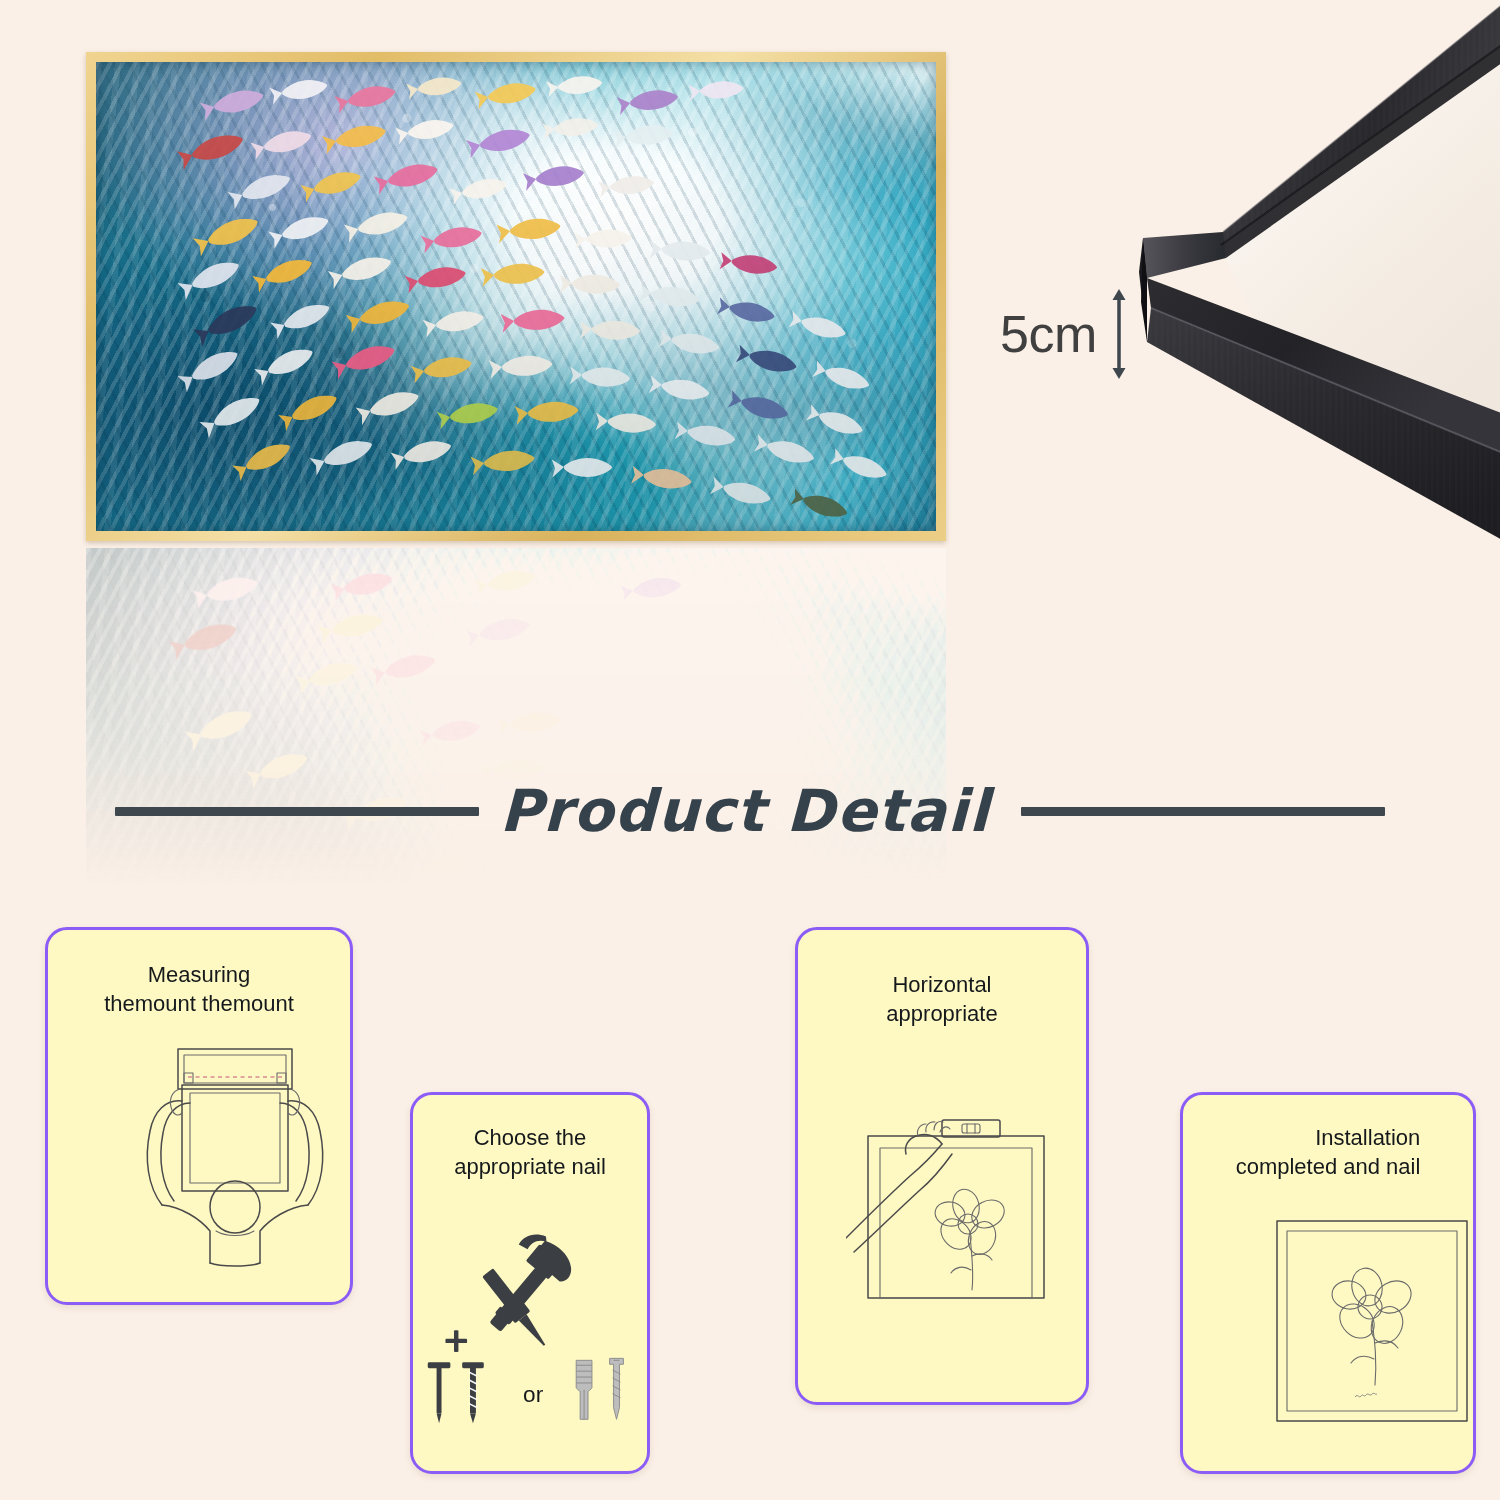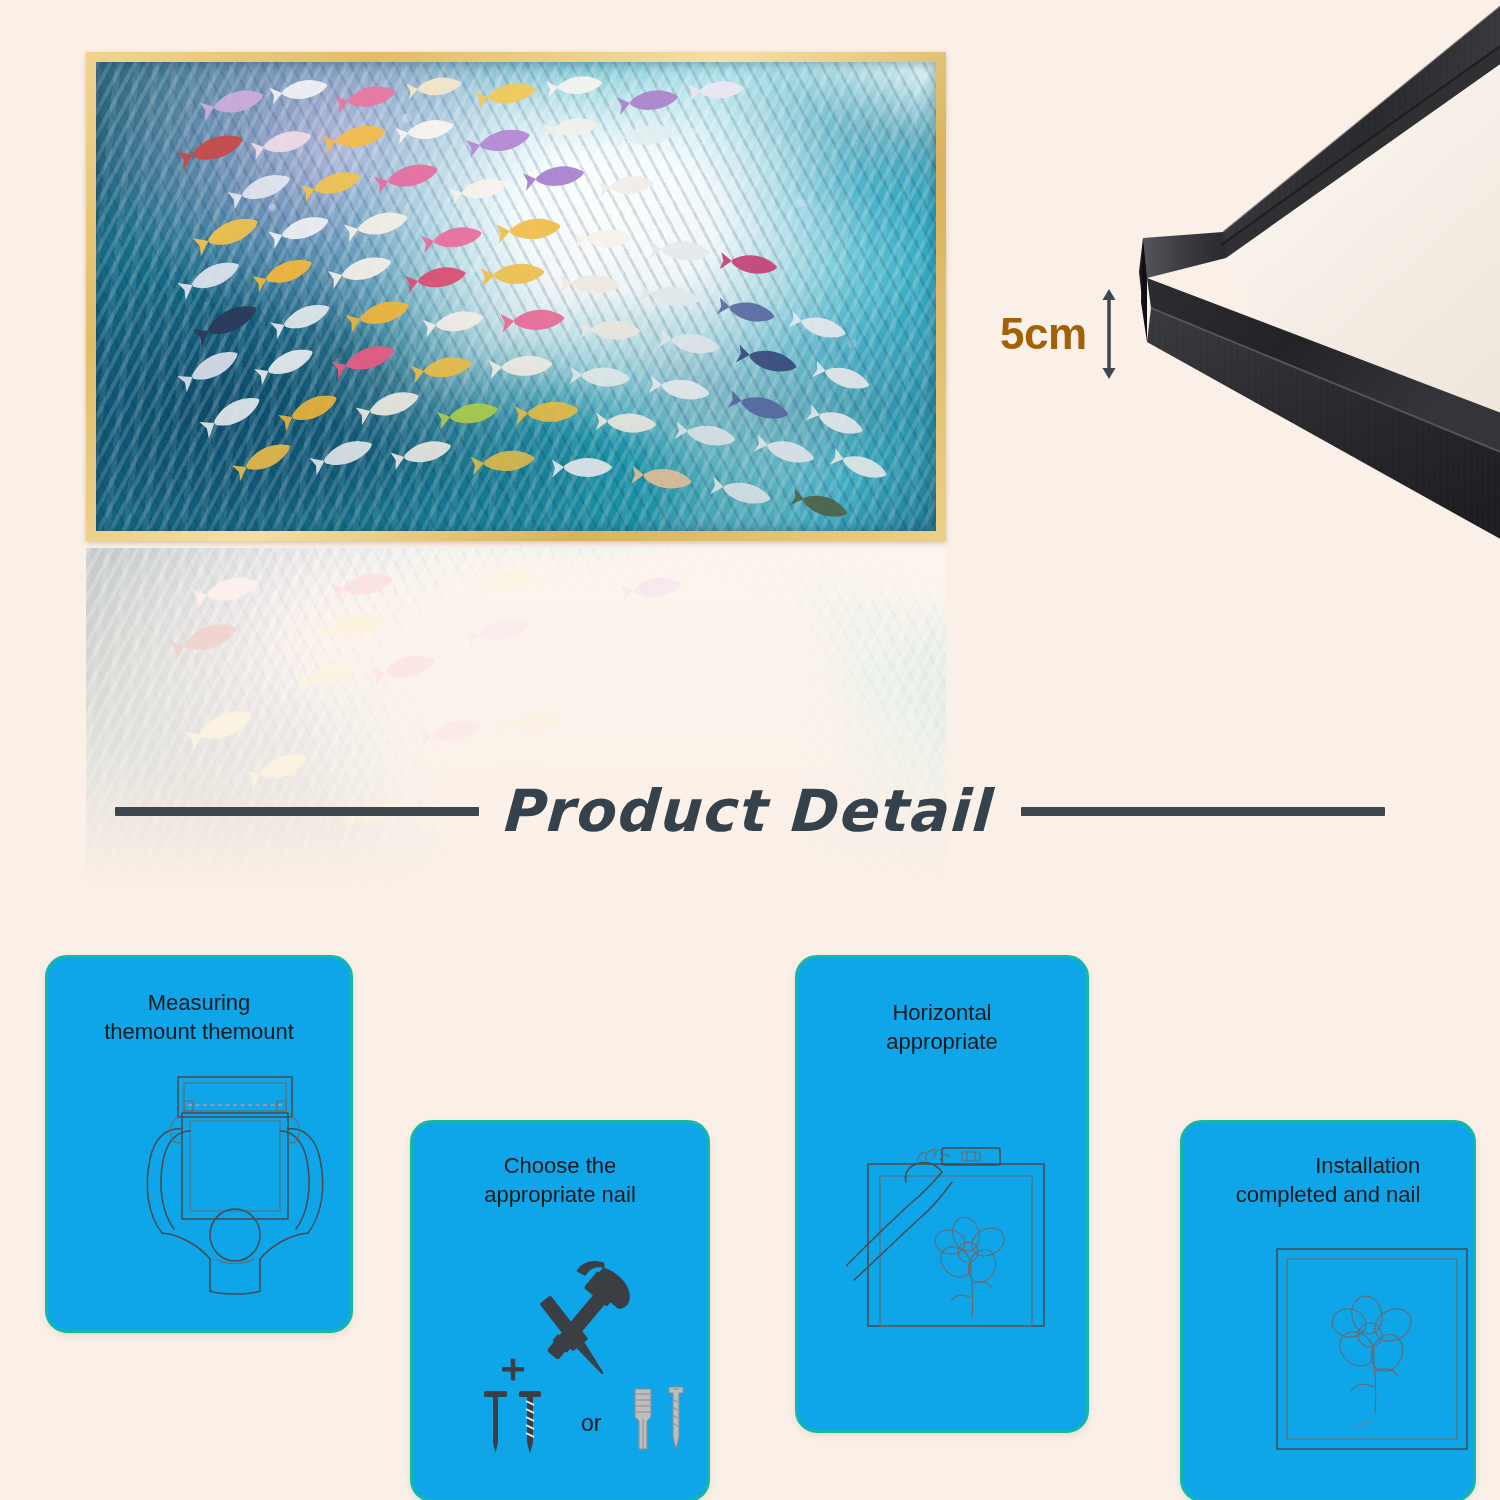--- a/index.html
+++ b/index.html
@@ -109,22 +109,22 @@
     box-shadow: inset 0 0 14px rgba(8,45,65,.42);
   }
 
   
   #depth-callout {
     position: absolute;
     left: 1000px; top: 288px;
     display: flex; align-items: center; gap: 14px;
   }
   #depth-label {
-    font-size: 44px; font-weight: 700;
-    color: #a16207; letter-spacing: -.5px;
+    font-size: 52px; font-weight: 400;
+    color: #404040; letter-spacing: -.5px;
     line-height: 1;
   }
   #depth-arrow { width: 16px; height: 92px; display: block; }
 
   
   #frame-corner {
     position: absolute;
     left: 1125px; top: -10px;
     width: 395px; height: 600px;
   }
@@ -152,31 +152,30 @@
     font-style: italic;
     color: #36424b;
     white-space: nowrap;
     letter-spacing: 1.5px;
     transform: skewX(-4deg);
   }
 
   
   .card {
     position: absolute;
-    background: #0ea5e9;
-    border: 3px solid #14b8a6;
+    background: #fef9c3;
+    border: 3px solid #8b5cf6;
     border-radius: 22px;
     box-shadow: 0 3px 7px rgba(130,105,80,.14);
     display: flex;
     flex-direction: column;
     align-items: center;
-    margin-top: 28px;
   }
   #card-1 { left: 45px;   top: 927px;  width: 308px; height: 378px; }
-  #card-2 { left: 410px;  top: 1092px; width: 300px; height: 382px; }
+  #card-2 { left: 410px;  top: 1092px; width: 240px; height: 382px; }
   #card-3 { left: 795px;  top: 927px;  width: 294px; height: 478px; }
   #card-4 { left: 1180px; top: 1092px; width: 296px; height: 382px; }
 
   .card-title {
     font-size: 22px;
     line-height: 1.32;
     color: #16191c;
     text-align: center;
     padding: 0 14px;
     font-weight: 400;

